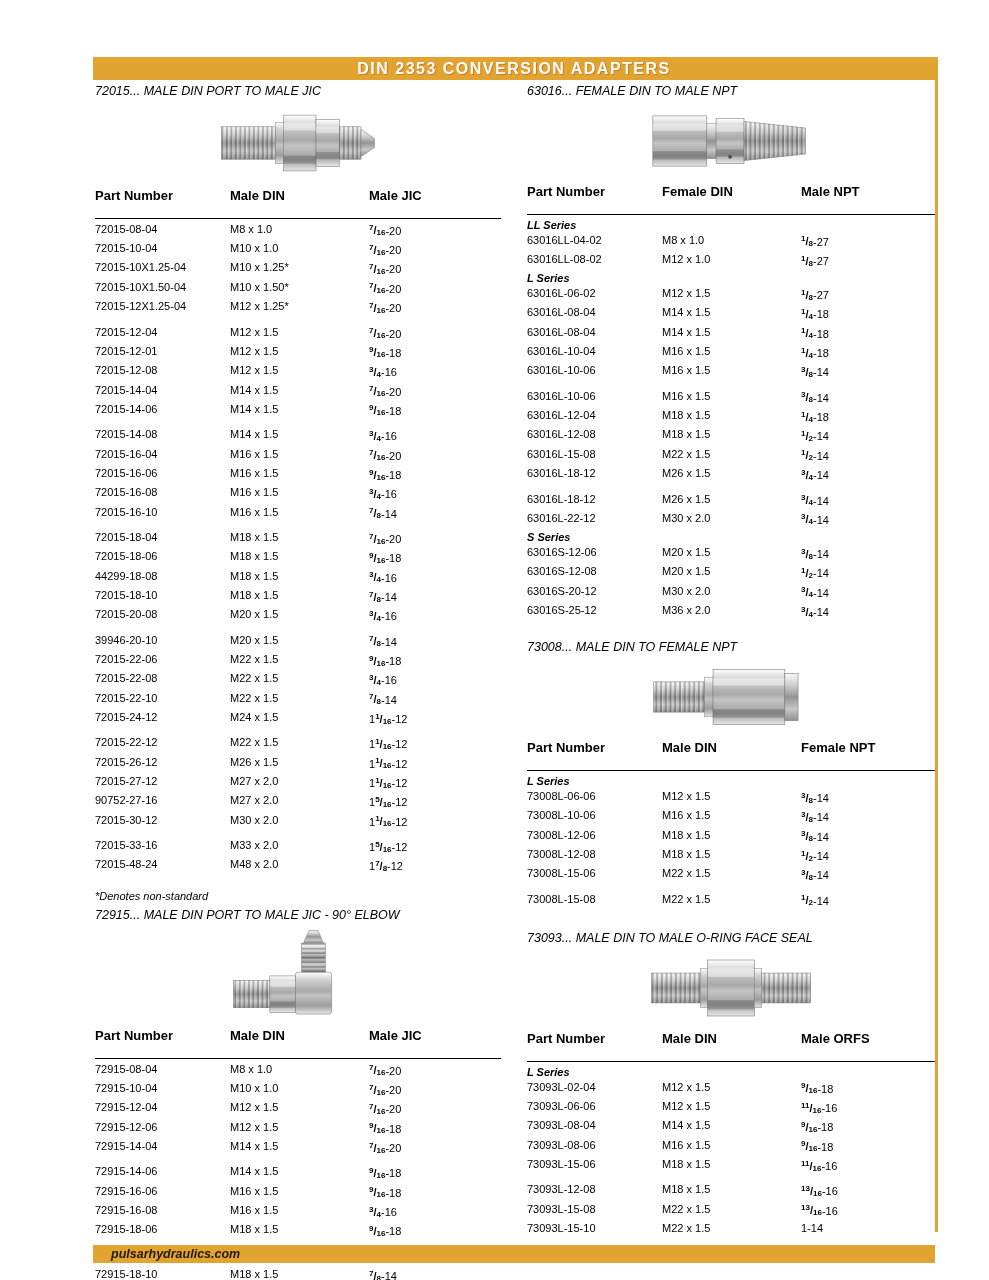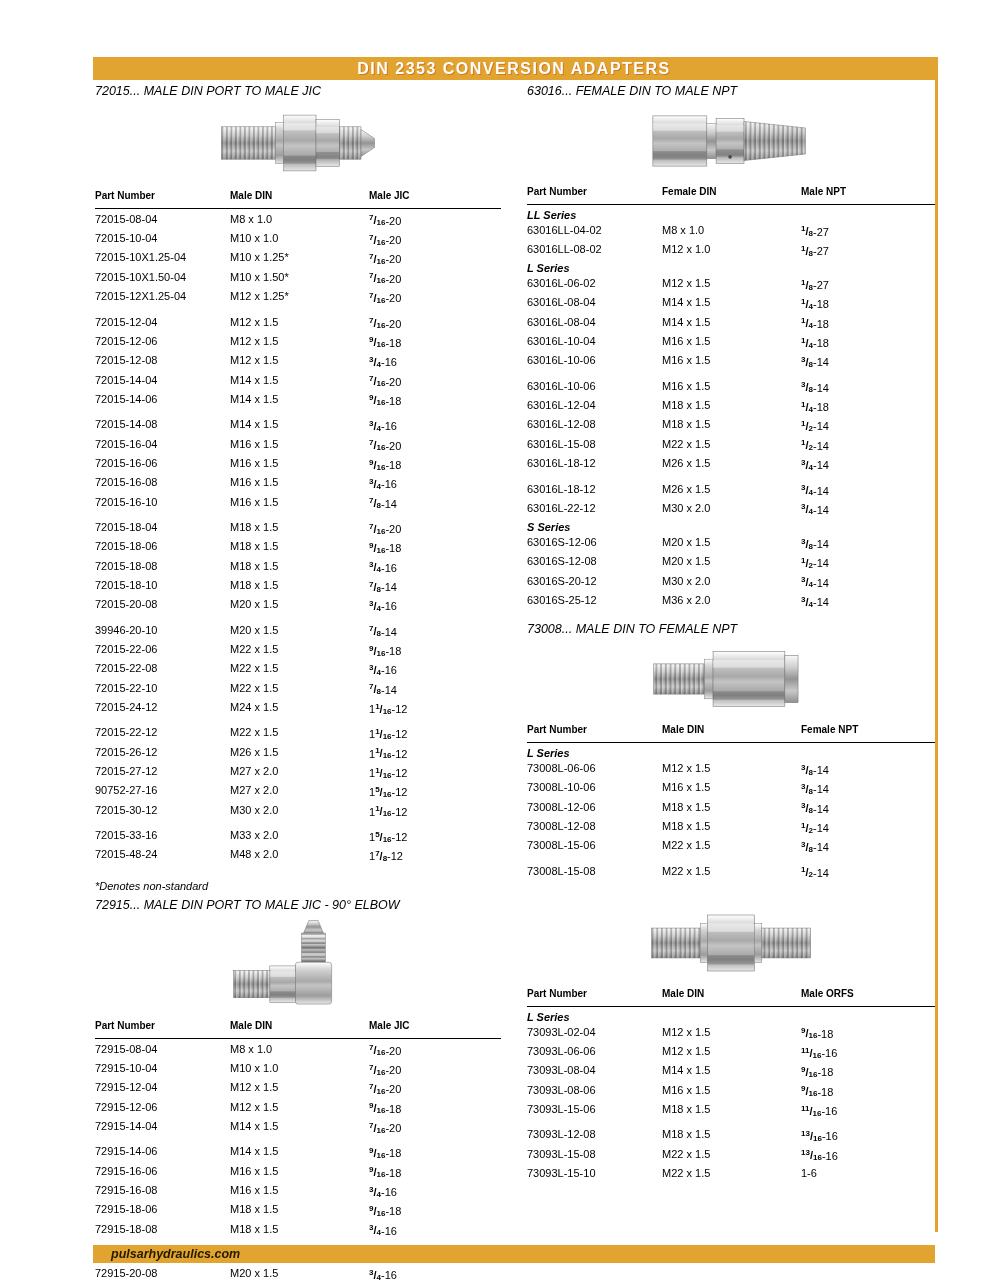--- a/index.html
+++ b/index.html
@@ -18,21 +18,21 @@
   .col-left{left:95px;width:406px;}
   .col-right{left:527px;width:408px;}
   .sec-title{font-size:12.5px;font-weight:normal;font-style:italic;margin:0 0 3px 0;white-space:nowrap;}
   .pimg{display:flex;justify-content:center;align-items:center;margin:2px 0 4px;}
   .ptable{font-size:11px;line-height:14.8px;}
   .trow{display:flex;}
   .tc{white-space:nowrap;}
   .tc0{width:135px;}
   .tc1{width:139px;}
   .tc2{flex:1;}
-  .thead{font-weight:bold;font-size:10px;border-bottom:1.6px solid #000;padding-bottom:4px;margin-bottom:3px;}
+  .thead{font-weight:bold;font-size:13px;border-bottom:1.6px solid #000;padding-bottom:14px;margin-bottom:3px;}
   .tseries{font-weight:bold;font-style:italic;}
   .tgap{height:6px;}
   .footnote{font-size:11px;font-style:italic;margin-top:13px;}
   .fr{font-weight:bold;}
   .fr sup{font-size:8px;vertical-align:0.45em;}
   .fr sub{font-size:8px;vertical-align:-0.12em;}
   svg.pp{display:block;}
 </style>
 </head>
 <body>
@@ -123,21 +123,21 @@
             <div class="tc tc1">M12 x 1.25*</div>
             <div class="tc tc2"><span class="fr"><sup>7</sup>/<sub>16</sub></span>-20</div>
           </div>
           <div class="tgap"></div>
           <div class="trow">
             <div class="tc tc0">72015-12-04</div>
             <div class="tc tc1">M12 x 1.5</div>
             <div class="tc tc2"><span class="fr"><sup>7</sup>/<sub>16</sub></span>-20</div>
           </div>
           <div class="trow">
-            <div class="tc tc0">72015-12-06</div>
+            <div class="tc tc0">72015-12-01</div>
             <div class="tc tc1">M12 x 1.5</div>
             <div class="tc tc2"><span class="fr"><sup>9</sup>/<sub>16</sub></span>-18</div>
           </div>
           <div class="trow">
             <div class="tc tc0">72015-12-08</div>
             <div class="tc tc1">M12 x 1.5</div>
             <div class="tc tc2"><span class="fr"><sup>3</sup>/<sub>4</sub></span>-16</div>
           </div>
           <div class="trow">
             <div class="tc tc0">72015-14-04</div>
@@ -180,21 +180,21 @@
             <div class="tc tc0">72015-18-04</div>
             <div class="tc tc1">M18 x 1.5</div>
             <div class="tc tc2"><span class="fr"><sup>7</sup>/<sub>16</sub></span>-20</div>
           </div>
           <div class="trow">
             <div class="tc tc0">72015-18-06</div>
             <div class="tc tc1">M18 x 1.5</div>
             <div class="tc tc2"><span class="fr"><sup>9</sup>/<sub>16</sub></span>-18</div>
           </div>
           <div class="trow">
-            <div class="tc tc0">72015-18-08</div>
+            <div class="tc tc0">44299-18-08</div>
             <div class="tc tc1">M18 x 1.5</div>
             <div class="tc tc2"><span class="fr"><sup>3</sup>/<sub>4</sub></span>-16</div>
           </div>
           <div class="trow">
             <div class="tc tc0">72015-18-10</div>
             <div class="tc tc1">M18 x 1.5</div>
             <div class="tc tc2"><span class="fr"><sup>7</sup>/<sub>8</sub></span>-14</div>
           </div>
           <div class="trow">
             <div class="tc tc0">72015-20-08</div>
@@ -481,21 +481,21 @@
             <div class="tc tc2"><span class="fr"><sup>3</sup>/<sub>4</sub></span>-14</div>
           </div>
           <div class="trow">
             <div class="tc tc0">63016S-25-12</div>
             <div class="tc tc1">M36 x 2.0</div>
             <div class="tc tc2"><span class="fr"><sup>3</sup>/<sub>4</sub></span>-14</div>
           </div>
         </div>
     </div>
 
-    <div class="sec" style="margin-top:10px">
+    <div class="sec" style="margin-top:18px">
       <div class="sec-title">73008... MALE DIN TO FEMALE NPT</div>
       <div class="pimg">
         <svg class="pp" width="170" height="80" viewBox="0 0 180 82">
           <rect x="8" y="25" width="54" height="32" fill="url(#gm)" stroke="#777" stroke-width="0.6"></rect>
           <rect x="8" y="25" width="54" height="32" fill="url(#pt)" opacity="0.85"></rect>
           <rect x="62" y="20" width="9" height="42" fill="url(#gh)" stroke="#777" stroke-width="0.5"></rect>
           <rect x="71" y="12" width="76" height="58" fill="url(#gh)" stroke="#777" stroke-width="0.6"></rect>
           <rect x="71" y="21" width="76" height="8" fill="rgba(255,255,255,0.45)"></rect>
           <rect x="71" y="54" width="76" height="9" fill="rgba(0,0,0,0.18)"></rect>
           <rect x="147" y="16" width="14" height="50" fill="url(#gm)" stroke="#777" stroke-width="0.6"></rect>
@@ -536,20 +536,21 @@
           <div class="tgap"></div>
           <div class="trow">
             <div class="tc tc0">73008L-15-08</div>
             <div class="tc tc1">M22 x 1.5</div>
             <div class="tc tc2"><span class="fr"><sup>1</sup>/<sub>2</sub></span>-14</div>
           </div>
         </div>
     </div>
 
     <div class="sec" style="margin-top:20px">
+      <div class="sec-title">73093... MALE DIN TO MALE O-RING FACE SEAL</div>
       <div class="pimg">
         <svg class="pp" width="168" height="80" viewBox="0 0 180 84">
           <rect x="5" y="26" width="52" height="32" fill="url(#gm)" stroke="#777" stroke-width="0.6"></rect>
           <rect x="5" y="26" width="52" height="32" fill="url(#pt)" opacity="0.85"></rect>
           <rect x="57" y="21" width="8" height="42" fill="url(#gh)" stroke="#777" stroke-width="0.5"></rect>
           <rect x="65" y="12" width="50" height="60" fill="url(#gh)" stroke="#777" stroke-width="0.6"></rect>
           <rect x="65" y="21" width="50" height="9" fill="rgba(255,255,255,0.45)"></rect>
           <rect x="65" y="55" width="50" height="10" fill="rgba(0,0,0,0.18)"></rect>
           <rect x="115" y="21" width="8" height="42" fill="url(#gh)" stroke="#777" stroke-width="0.5"></rect>
           <rect x="123" y="26" width="52" height="32" fill="url(#gm)" stroke="#777" stroke-width="0.6"></rect>
@@ -595,21 +596,21 @@
             <div class="tc tc2"><span class="fr"><sup>13</sup>/<sub>16</sub></span>-16</div>
           </div>
           <div class="trow">
             <div class="tc tc0">73093L-15-08</div>
             <div class="tc tc1">M22 x 1.5</div>
             <div class="tc tc2"><span class="fr"><sup>13</sup>/<sub>16</sub></span>-16</div>
           </div>
           <div class="trow">
             <div class="tc tc0">73093L-15-10</div>
             <div class="tc tc1">M22 x 1.5</div>
-            <div class="tc tc2">1-6</div>
+            <div class="tc tc2">1-14</div>
           </div>
         </div>
     </div>
 
   </div>
 
   <div class="bottombar">
     <span class="site">pulsarhydraulics.com</span>
   </div>
   <div class="pagenum">11</div>

